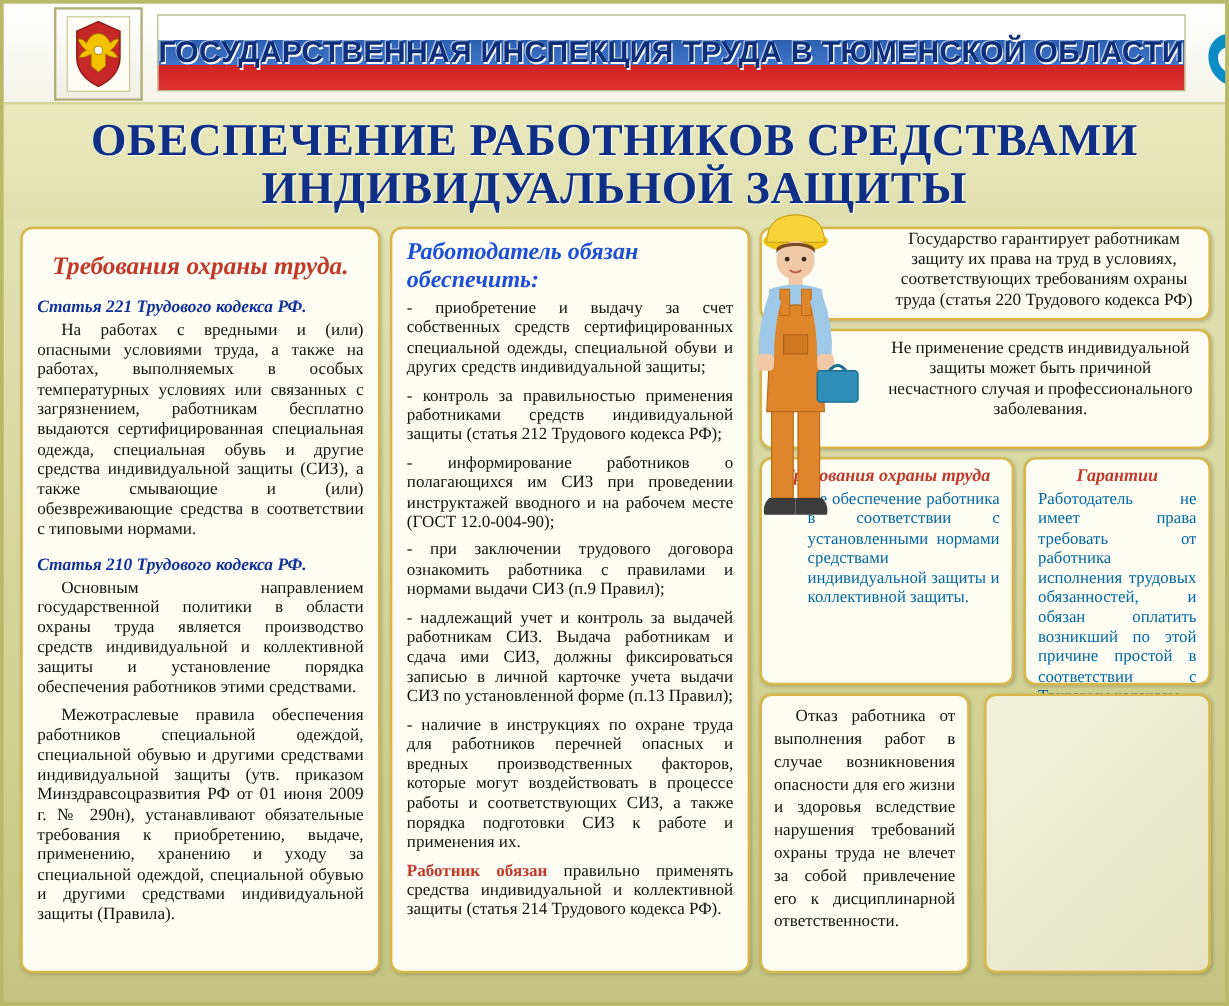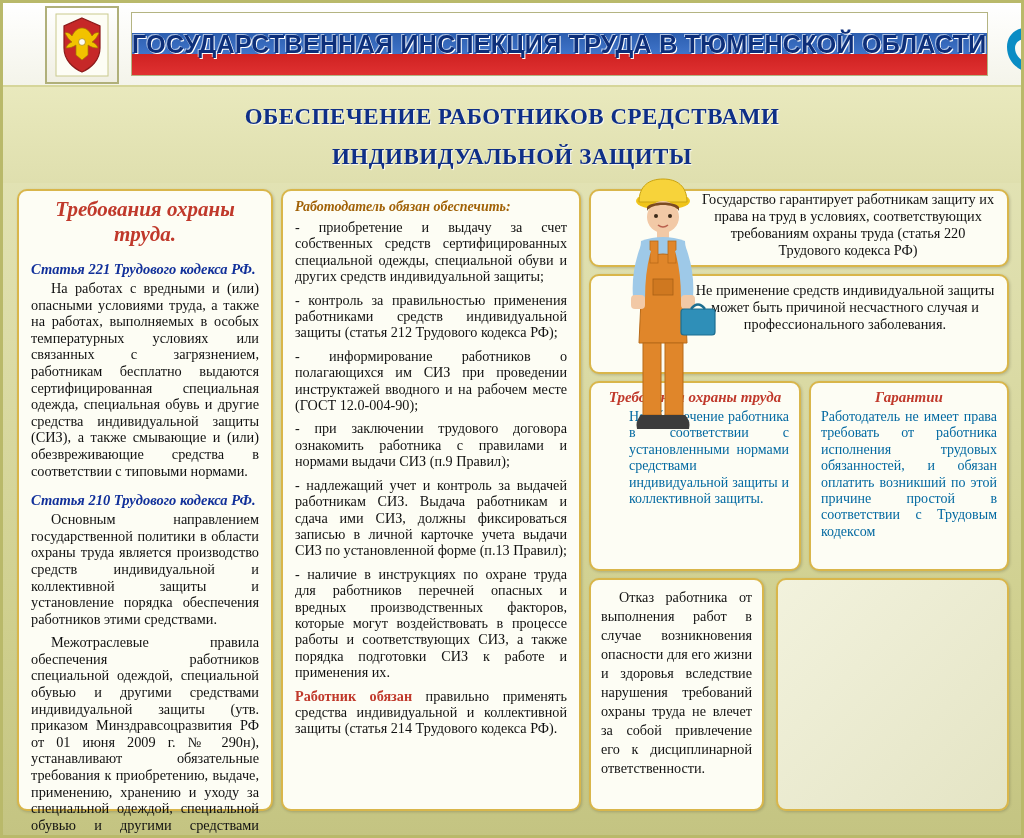--- a/index.html
+++ b/index.html
@@ -84,21 +84,21 @@
 
   
   .main-title {
     text-align: center;
     padding: 10px 20px 6px 20px;
     background: linear-gradient(180deg,#e9e9bd 0%, #dfdfae 100%);
   }
   .main-title div {
     font-family: "Liberation Serif", serif;
     font-weight: bold;
-    font-size: 23px;
+    font-size: 38px;
     line-height: 40px;
     color: #0f2f87;
     letter-spacing: 0.5px;
     text-shadow: 1px 1px 1px rgba(255,255,255,0.9);
   }
 
   
   .content {
     position: relative;
     display: flex;
@@ -110,23 +110,23 @@
 
   .panel {
     background: #fdfdf4;
     border: 2px solid #d9b64a;
     border-radius: 10px;
     box-shadow: 1px 1px 3px rgba(0,0,0,0.18);
     box-sizing: border-box;
   }
 
   .col-left {
-    width: 256px;
+    width: 300px;
     flex: none;
-    padding: 4px 12px 8px 12px;
+    padding: 16px 12px 8px 12px;
     display: flex;
     flex-direction: column;
   }
   .col-mid {
     width: 300px;
     flex: none;
     padding: 8px 12px;
   }
   .col-right {
     flex: 1;
@@ -158,22 +158,22 @@
     margin: 0 0 7px 0;
     text-indent: 20px;
     color: #111;
     hyphens: auto;
   }
 
   
   .mid-head {
     font-weight: bold;
     font-style: italic;
-    font-size: 14px;
-    color: #a16207;
+    font-size: 20px;
+    color: #1d4ed8;
     text-align: left;
     margin: 0 0 4px 0;
   }
   p.mid {
     font-size: 14.2px;
     line-height: 16.4px;
     text-align: justify;
     margin: 0 0 7px 0;
     color: #111;
   }

